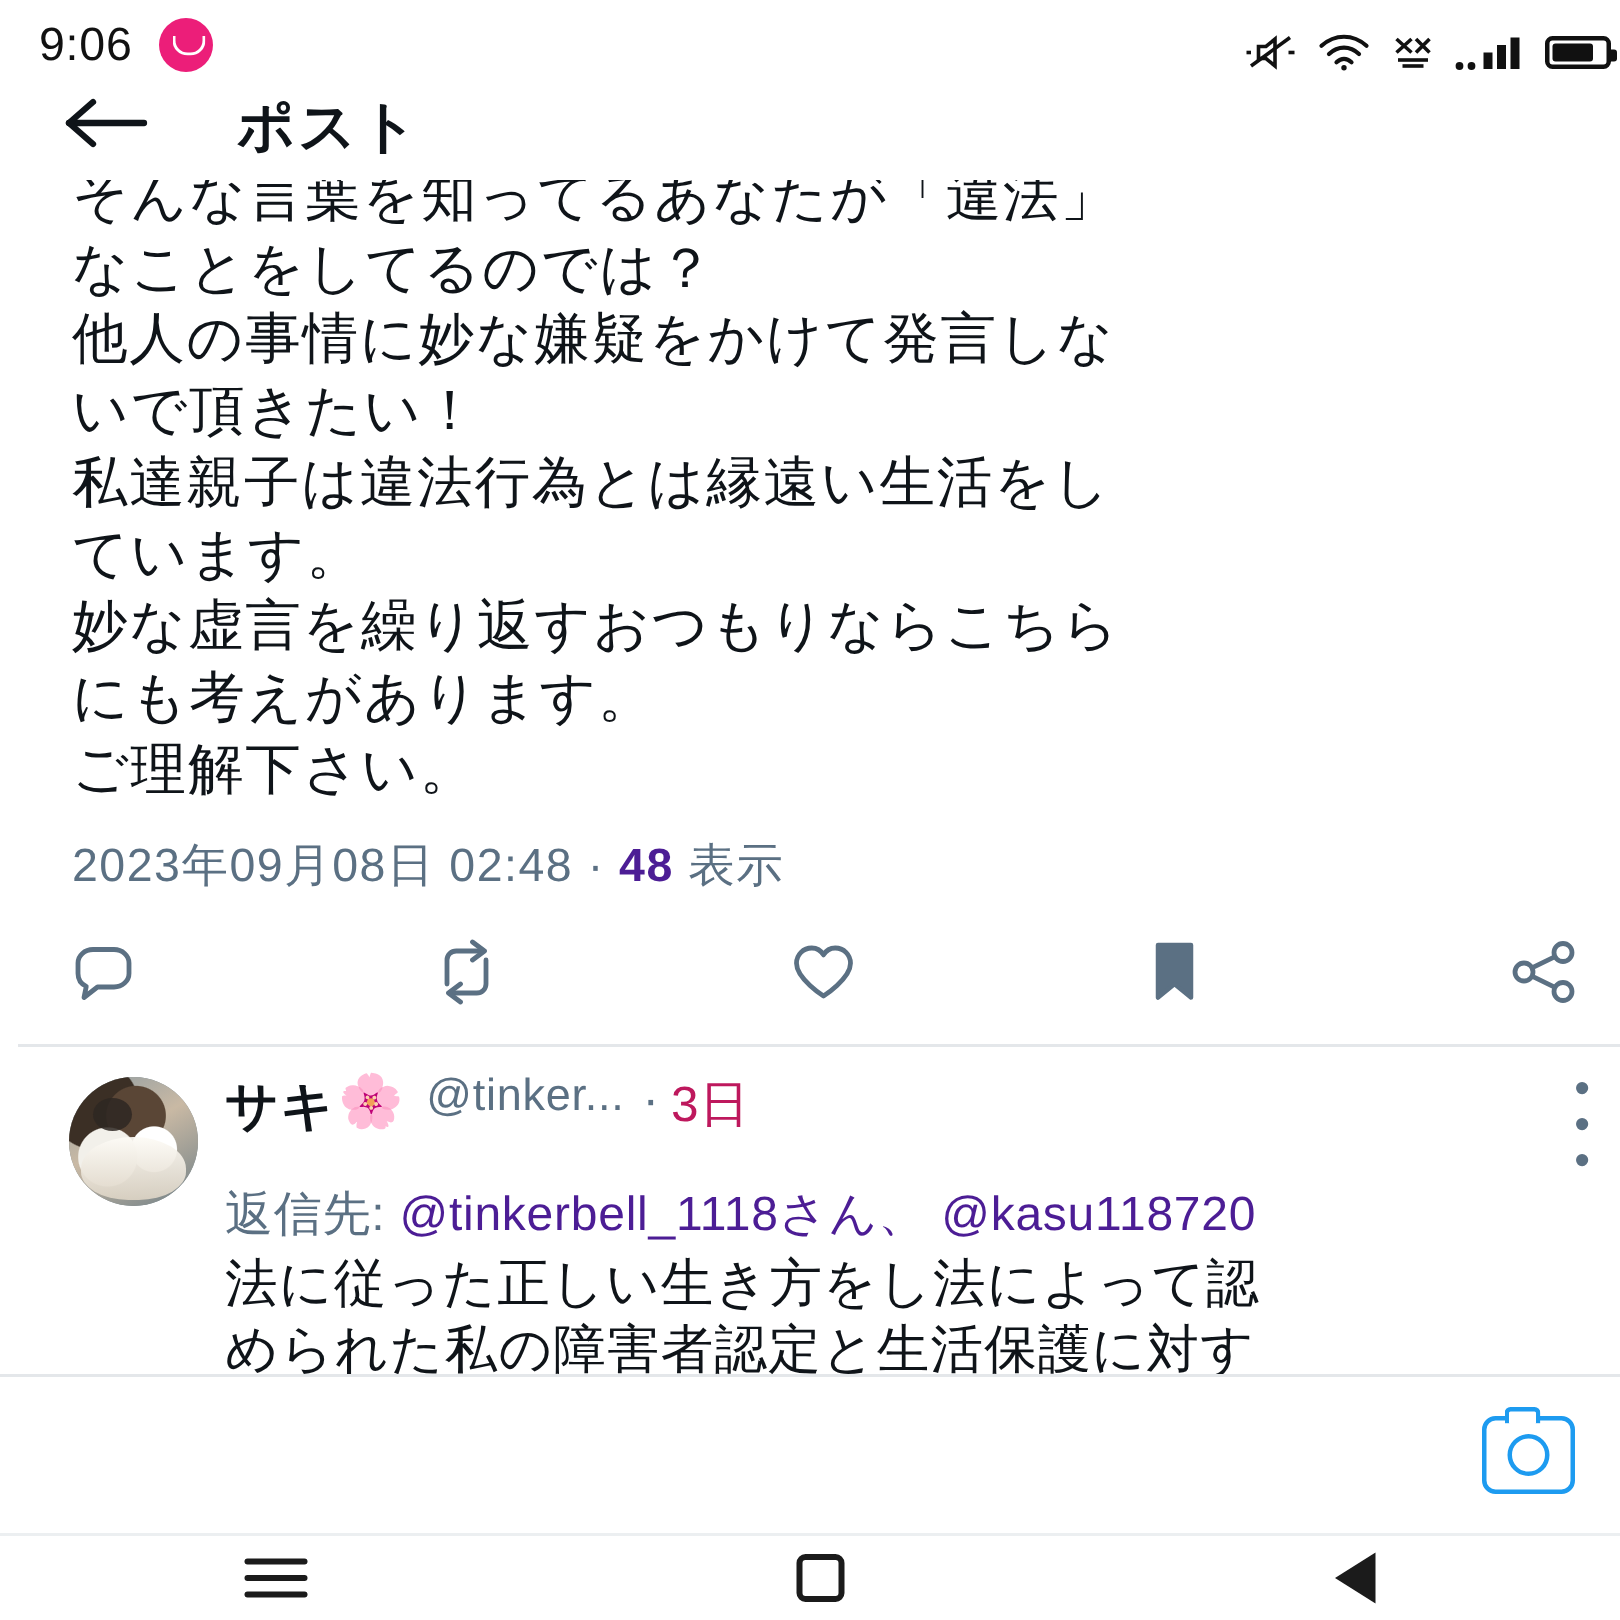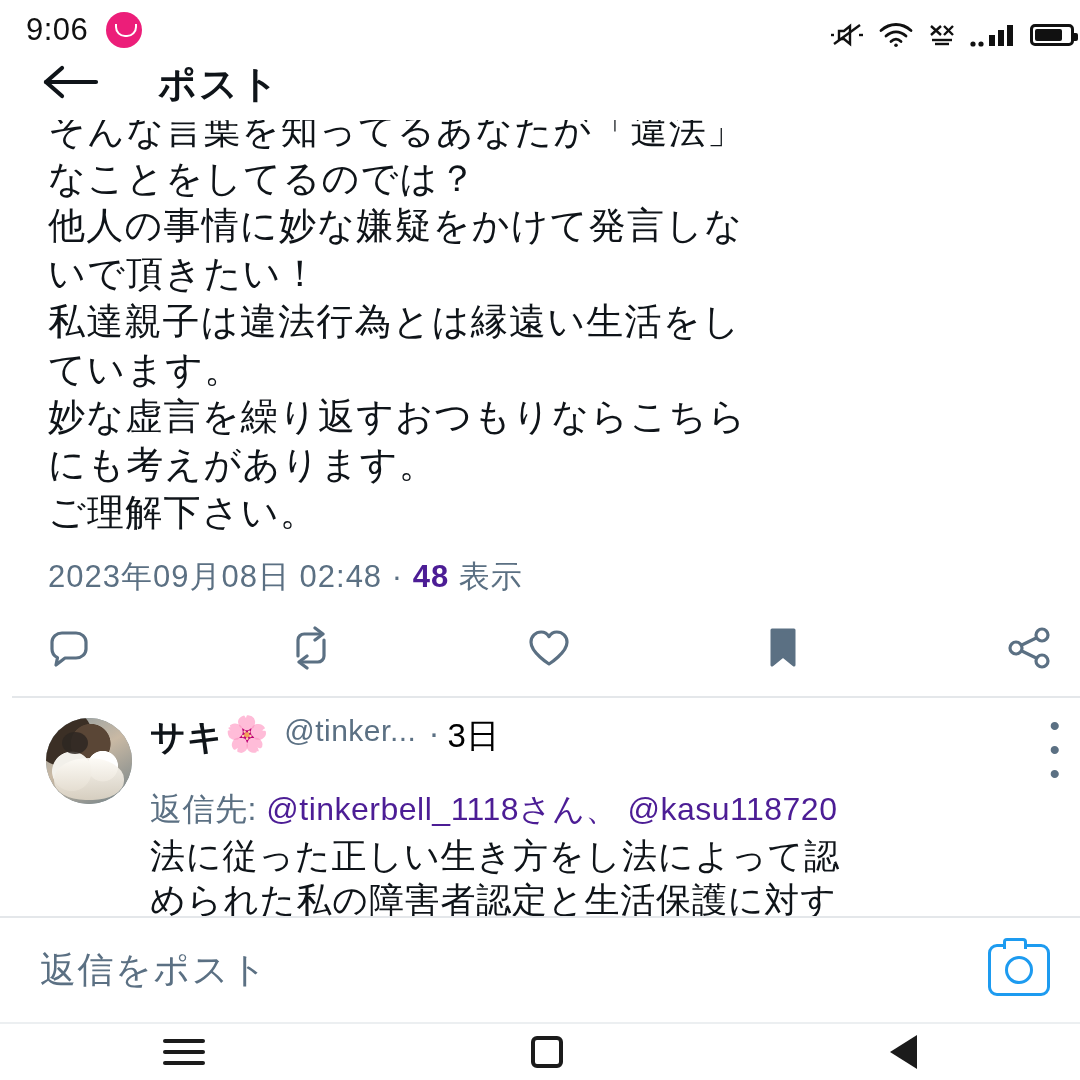--- a/index.html
+++ b/index.html
@@ -203,21 +203,21 @@
     color: #0f1419;
   }
   .r-flower { margin: 0 2px; }
   .r-handle {
     font-size: 30px;
     color: #5b7083;
     margin-left: 12px;
     letter-spacing: 0.5px;
   }
   .r-dot { font-size: 33px; color: #5b7083; margin: 0 8px 0 12px; }
-  .r-time { font-size: 33px; color: #000000; letter-spacing: 0.5px; }
+  .r-time { font-size: 33px; color: #be185d; letter-spacing: 0.5px; }
   .r-more {
     margin-left: auto;
     padding-left: 18px;
     color: #5b7083;
     font-size: 30px;
     line-height: 0.8;
     letter-spacing: 0;
     text-align: center;
     cursor: pointer;
   }
@@ -474,21 +474,20 @@
 グのdis以上にもっと重たい意味で劣悪で
 す！
 これ以上言葉の暴力を振るうなら法に訴え
 ます。</div>
 
       </div>
     </div>
   </div>
 
   <div class="composer">
-    <div class="composer-placeholder">返信をポスト</div>
     <div class="camera-btn"></div>
   </div>
 
   <div class="navbar">
     <div class="nav-hamburger">
         <i></i>
         <i></i>
         <i></i>
       </div>
     <div class="nav-square"></div>

